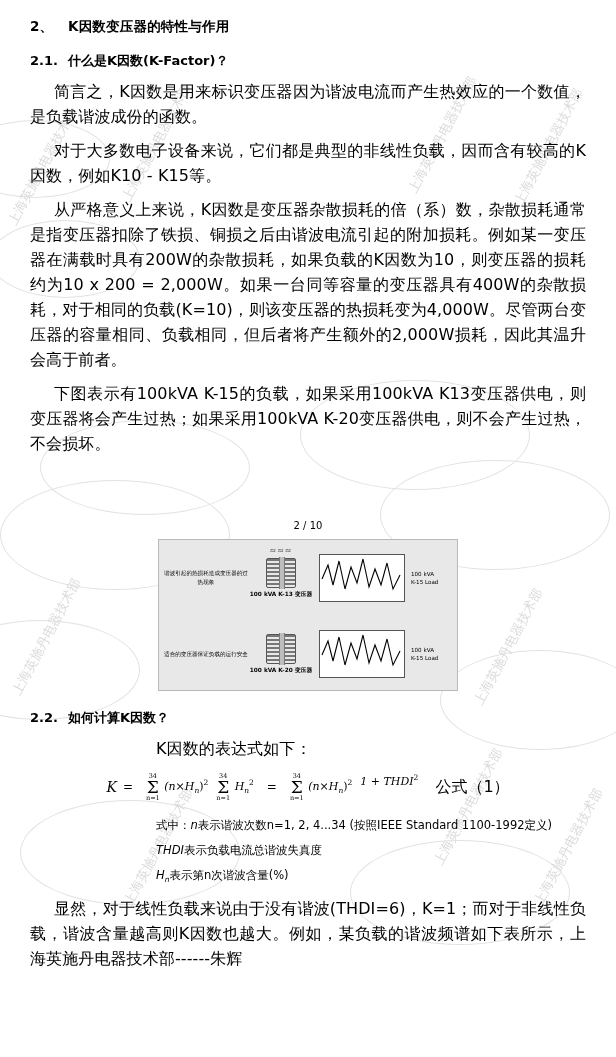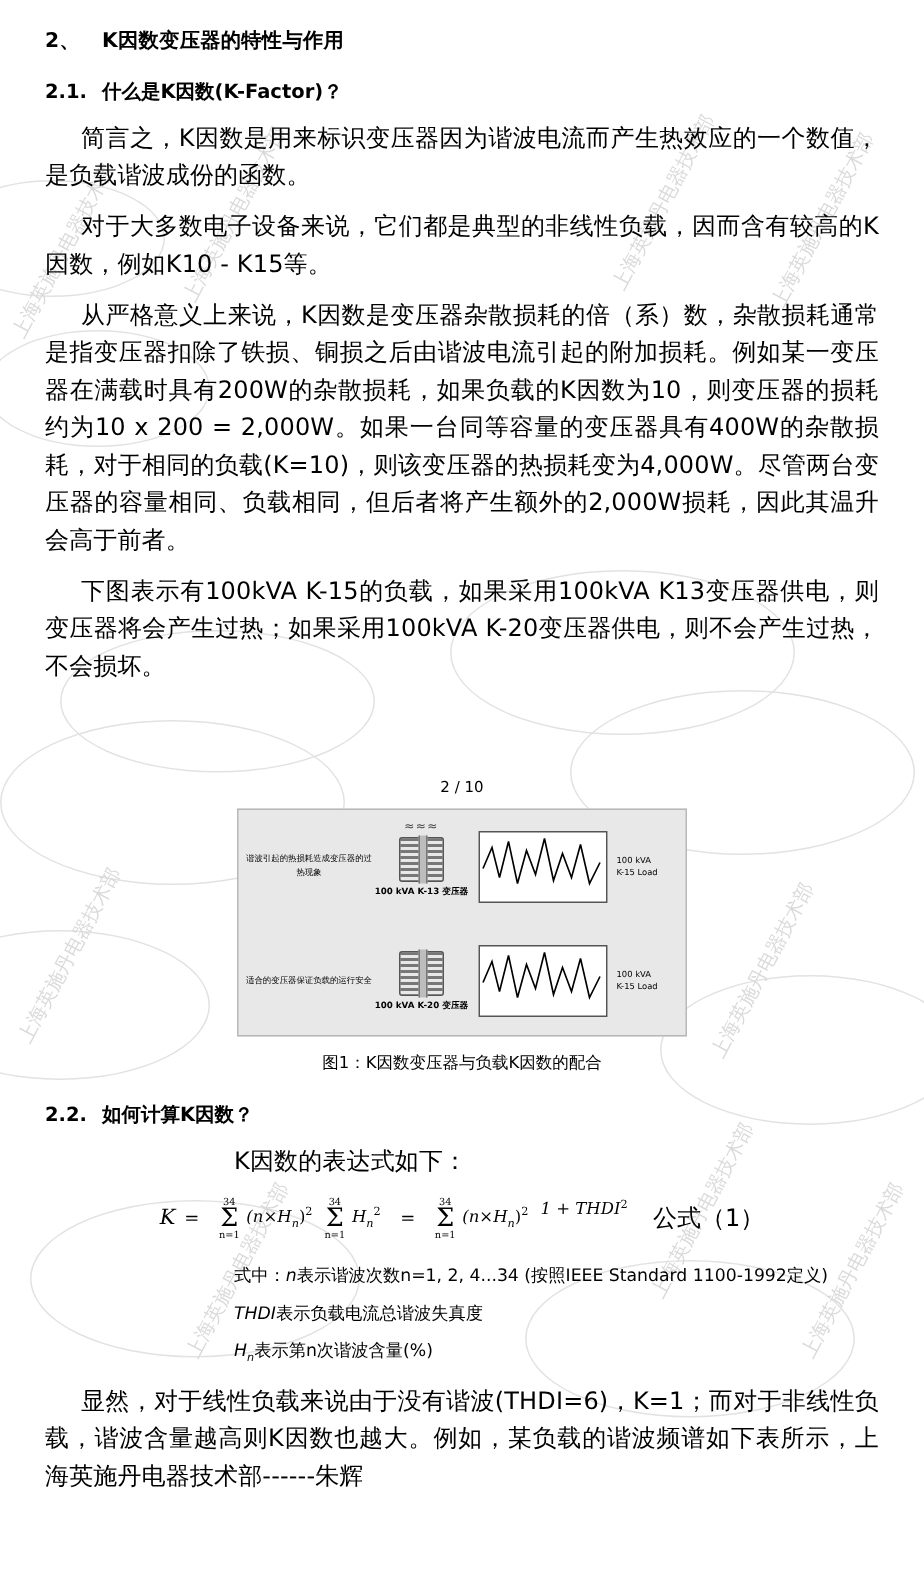--- a/index.html
+++ b/index.html
@@ -285,21 +285,20 @@
         </div>
         <div class="fig-load">
           <div>100 kVA</div>
           <div>K-15 Load</div>
         </div>
       </div>
 
     </div>
   </div>
 
-  <div class="fig-caption">图1：K因数变压器与负载K因数的配合</div>
 
   <h3 class="sub" style="margin-top:18px">
     <span class="num">2.2.</span><span>如何计算K因数？</span>
   </h3>
 
   <div class="indent-block">
     <p class="body noind" style="text-indent:0">K因数的表达式如下：</p>
   </div>
 
   <div class="formula-row">

